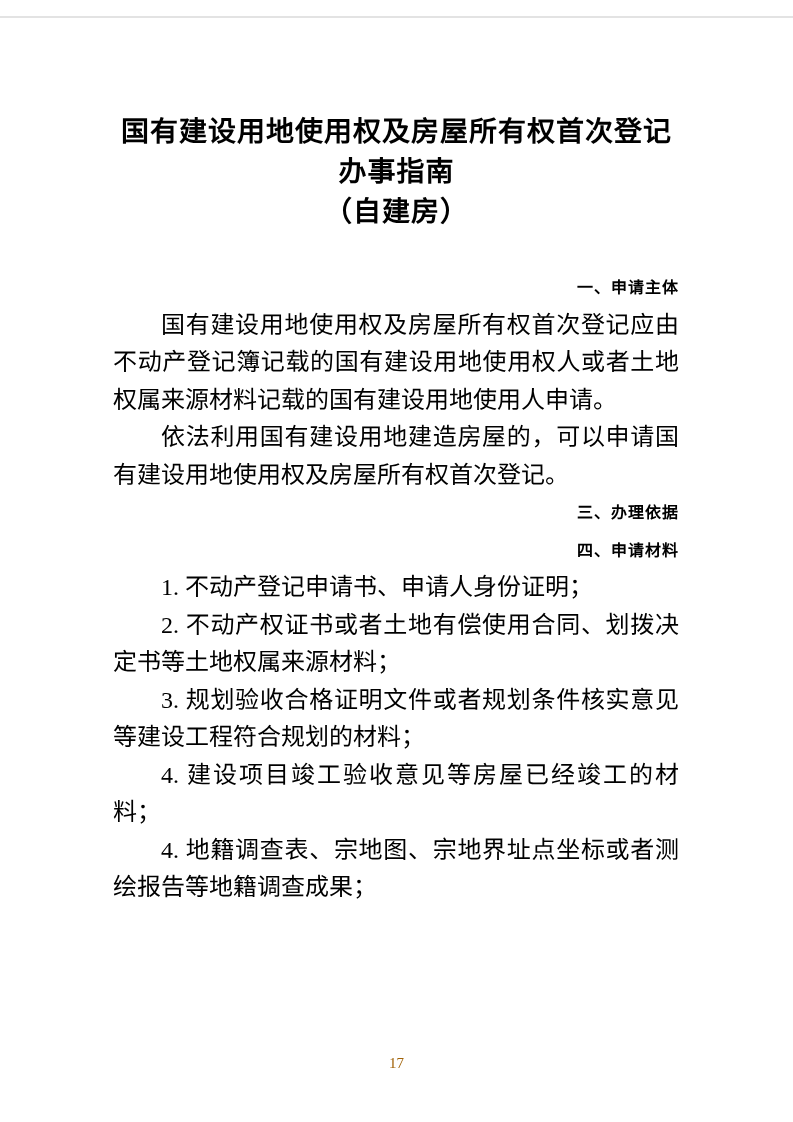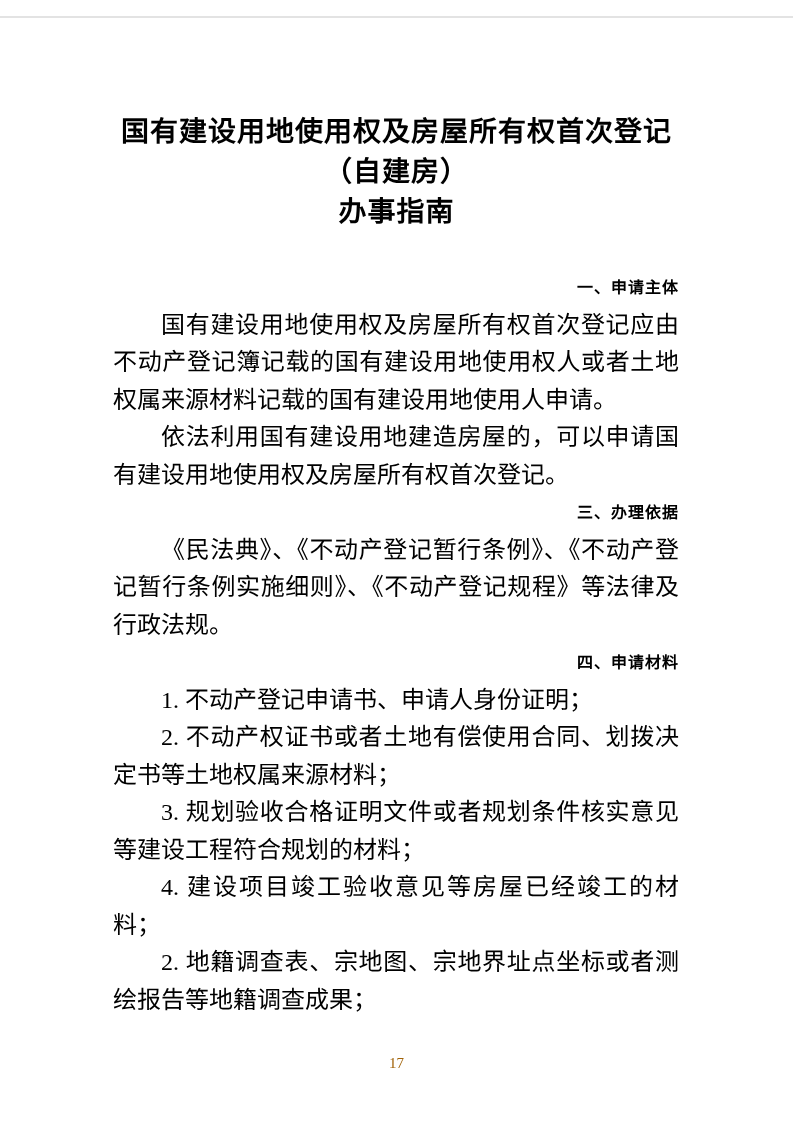--- a/index.html
+++ b/index.html
@@ -67,47 +67,46 @@
     color: #a16207;
   }
 </style>
 </head>
 <body>
 
 <div class="page">
 
   <header class="doc-title">
     <div class="title-line">国有建设用地使用权及房屋所有权首次登记</div>
+    <div class="title-line">办事指南</div>
     <div class="title-line">（自建房）</div>
-    <div class="title-line">办事指南</div>
   </header>
 
   <main class="content">
 
     <section class="doc-section">
       <h2 class="sec-heading">一、申请主体</h2>
       <p class="body-para">国有建设用地使用权及房屋所有权首次登记应由不动产登记簿记载的国有建设用地使用权人或者土地权属来源材料记载的国有建设用地使用人申请。</p>
     </section>
 
     <section class="doc-section">
       <p class="body-para">依法利用国有建设用地建造房屋的，可以申请国有建设用地使用权及房屋所有权首次登记。</p>
     </section>
 
     <section class="doc-section">
       <h2 class="sec-heading">三、办理依据</h2>
-      <p class="body-para">《民法典》、《不动产登记暂行条例》、《不动产登记暂行条例实施细则》、《不动产登记规程》等法律及行政法规。</p>
     </section>
 
     <section class="doc-section">
       <h2 class="sec-heading">四、申请材料</h2>
       <p class="body-para">1. 不动产登记申请书、申请人身份证明；</p>
       <p class="body-para">2. 不动产权证书或者土地有偿使用合同、划拨决定书等土地权属来源材料；</p>
       <p class="body-para">3. 规划验收合格证明文件或者规划条件核实意见等建设工程符合规划的材料；</p>
       <p class="body-para">4. 建设项目竣工验收意见等房屋已经竣工的材料；</p>
-      <p class="body-para">2. 地籍调查表、宗地图、宗地界址点坐标或者测绘报告等地籍调查成果；</p>
+      <p class="body-para">4. 地籍调查表、宗地图、宗地界址点坐标或者测绘报告等地籍调查成果；</p>
     </section>
 
   </main>
 
   <footer class="page-footer">
     <span class="page-number">17</span>
   </footer>
 
 </div>
 

